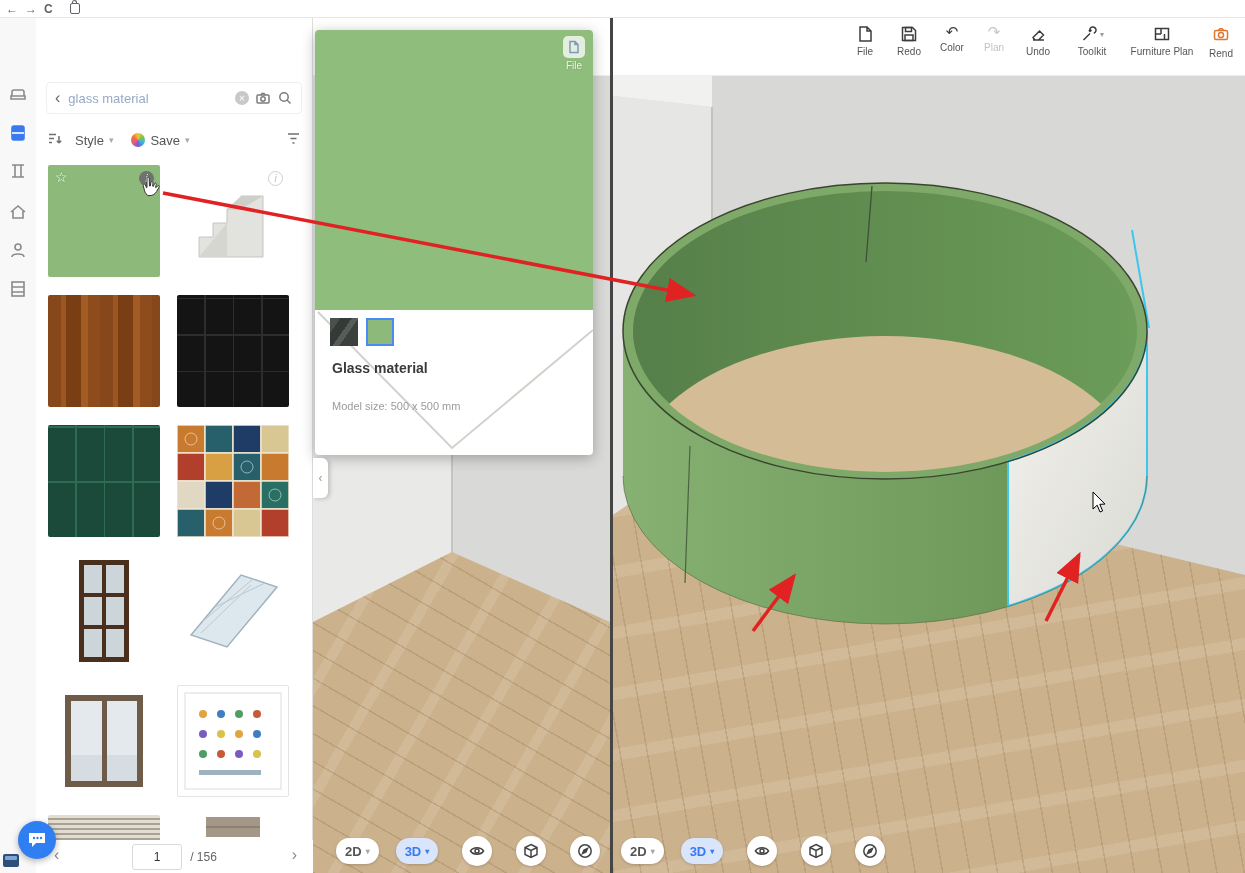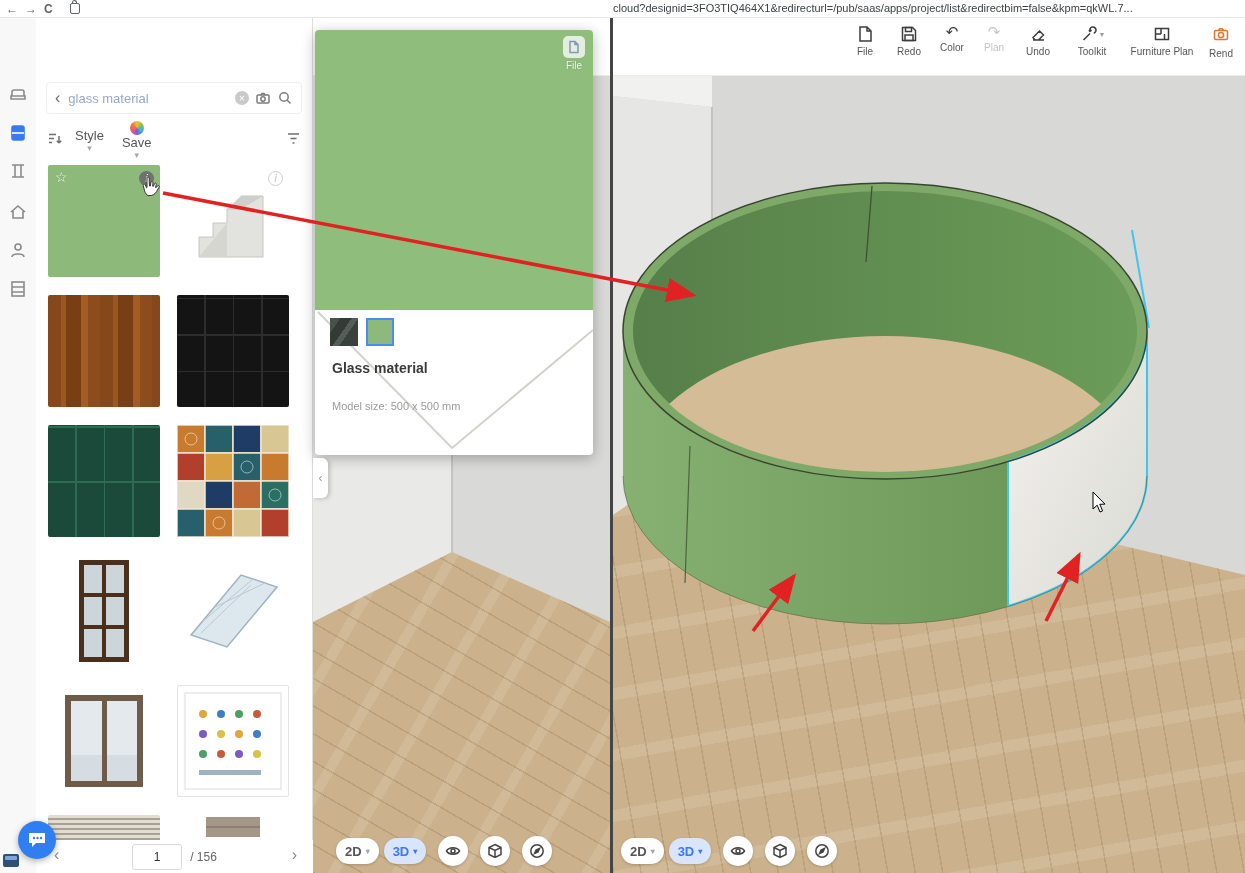--- a/index.html
+++ b/index.html
@@ -32,21 +32,21 @@
   .search-row{position:absolute;left:10px;top:64px;width:256px;height:32px;display:flex;align-items:center;
               border:1px solid #efefef;border-radius:4px;box-sizing:border-box;padding:0 8px;gap:6px;}
   .search-back{color:#666;font-size:16px;line-height:1;cursor:pointer;}
   .search-input{flex:1;border:none;outline:none;font-size:13px;color:#97a9c4;min-width:0;background:transparent;font-family:"Liberation Sans",sans-serif;}
   .clear-btn{width:14px;height:14px;border-radius:50%;background:#c9c9c9;color:#fff;font-size:10px;display:flex;align-items:center;justify-content:center;cursor:pointer;flex:0 0 auto;}
   .srch-ic{flex:0 0 auto;cursor:pointer;display:flex;}
   .srch-ic svg{stroke:#7c7c7c;fill:none;stroke-width:1.5;}
 
   .filter-row{position:absolute;left:10px;top:108px;width:256px;height:28px;display:flex;align-items:center;gap:6px;}
   .sort-ic svg,.funnel-ic svg{stroke:#6f6f6f;fill:none;stroke-width:1.5;}
-  .dd{display:flex;align-items:center;font-size:13px;color:#555;cursor:pointer;padding:3px 6px;flex-direction:column;}
+  .dd{display:flex;align-items:center;gap:5px;font-size:13px;color:#555;cursor:pointer;padding:3px 6px;}
   .dd .caret{color:#a9a9a9;font-size:9px;}
   .colorwheel{width:14px;height:14px;border-radius:50%;background:conic-gradient(#f5c33b,#7ec24a,#3bb3e8,#7a5bd0,#e85b8a,#f0713a,#f5c33b);}
   .funnel-ic{margin-left:auto;}
 
   
   .grid{position:absolute;left:12px;top:147px;width:253px;height:693px;display:grid;
         grid-template-columns:112px 112px;grid-auto-rows:112px;gap:18px 17px;overflow:hidden;}
   .thumb{position:relative;width:112px;height:112px;border-radius:2px;overflow:hidden;background:#fafafa;cursor:pointer;}
   .thumb .star{position:absolute;left:7px;top:4px;color:#fff;font-size:14px;text-shadow:0 0 2px rgba(0,0,0,.25);}
   .info-badge{position:absolute;right:6px;top:6px;width:15px;height:15px;border-radius:50%;
@@ -103,21 +103,21 @@
   .tools{position:absolute;left:230px;top:7px;display:flex;z-index:3;}
   .tb-item{display:flex;flex-direction:column;align-items:center;gap:3px;font-size:10px;color:#555;cursor:pointer;}
   .tb-item svg{stroke:#3c3c3c;fill:none;stroke-width:1.5;}
   .tb-item.disabled{color:#c3c3c3;}
   .tb-item .uglyph{font-size:15px;line-height:14px;color:#3c3c3c;}
   .tb-item.disabled .uglyph{color:#c6c6c6;}
   .tb-item .render svg{stroke:#e2762f;}
   .tk-caret{font-size:8px;color:#9a9a9a;margin-left:2px;}
 
   
-  .viewctrl{position:absolute;display:flex;align-items:center;gap:5px;z-index:4;}
+  .viewctrl{position:absolute;display:flex;align-items:center;gap:17px;z-index:4;}
   .vbtn{height:26px;padding:0 9px;border-radius:14px;background:#fff;display:flex;align-items:center;gap:4px;
         font-size:13px;font-weight:bold;color:#555;box-shadow:0 1px 3px rgba(0,0,0,.18);cursor:pointer;}
   .vbtn .caret{font-size:8px;color:#a5a5a5;}
   .vbtn.active{background:#d9e5fb;color:#3a7af0;}
   .vbtn.active .caret{color:#3a7af0;}
   .circbtn{width:30px;height:30px;border-radius:50%;background:#fff;box-shadow:0 1px 3px rgba(0,0,0,.18);
            display:flex;align-items:center;justify-content:center;cursor:pointer;margin-left:7px;}
   .circbtn svg{stroke:#444;fill:none;stroke-width:1.5;}
 
   
@@ -148,21 +148,20 @@
 </head>
 <body>
 
 <div class="page">
 
   <div class="browser">
     <span class="navglyph">←</span>
     <span class="navglyph">→</span>
     <span class="navglyph" style="font-weight:bold">C</span>
     <span class="lockicon"></span>
-    <span class="urltext right">cloud?designid=3FO3TIQ464X1&amp;redirecturl=/pub/saas/apps/project/list&amp;redirectbim=false&amp;kpm=qkWL.7...</span>
   </div>
 
   <div class="rail">
     <div class="rail-btn" style="top:64px">
       <svg width="20" height="20" viewBox="0 0 20 20">
           <path d="M4 12 v-4 a2 2 0 0 1 2-2 h8 a2 2 0 0 1 2 2 v4 M3 12 h14 v3 h-14 z"></path>
         </svg>
     </div>
     <div class="rail-btn active" style="top:103px">
       <svg width="20" height="20" viewBox="0 0 20 20">

